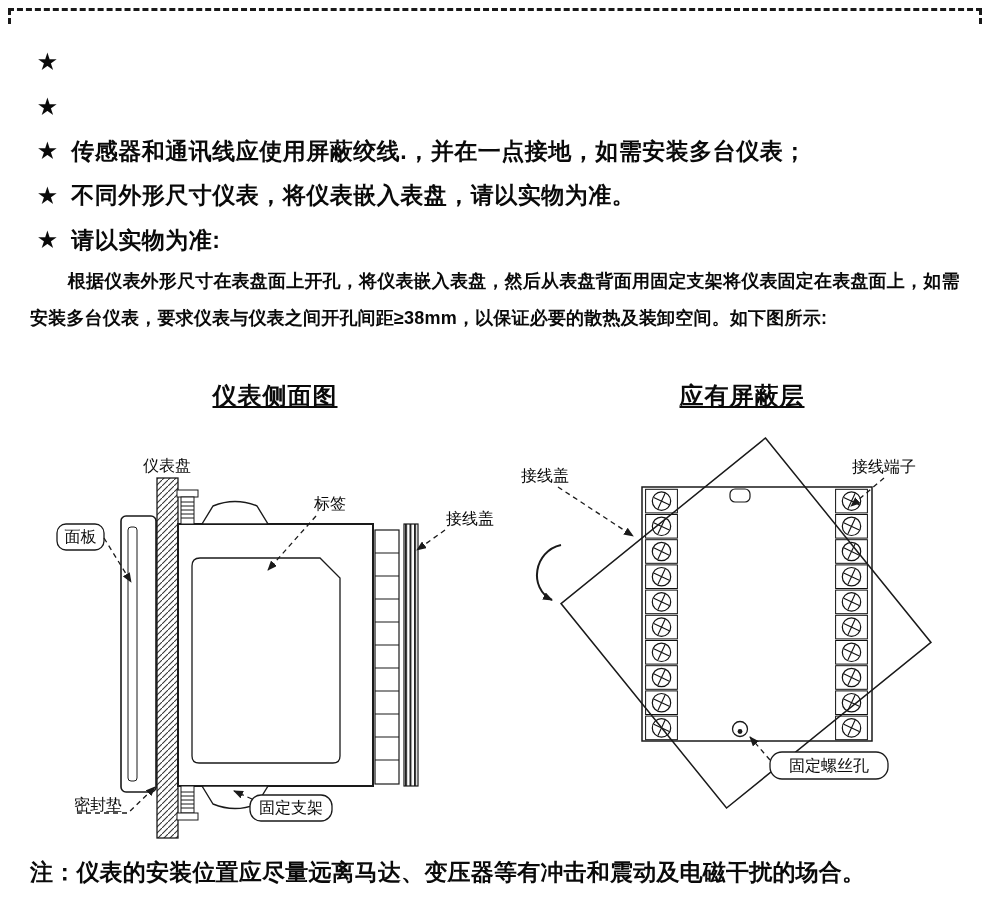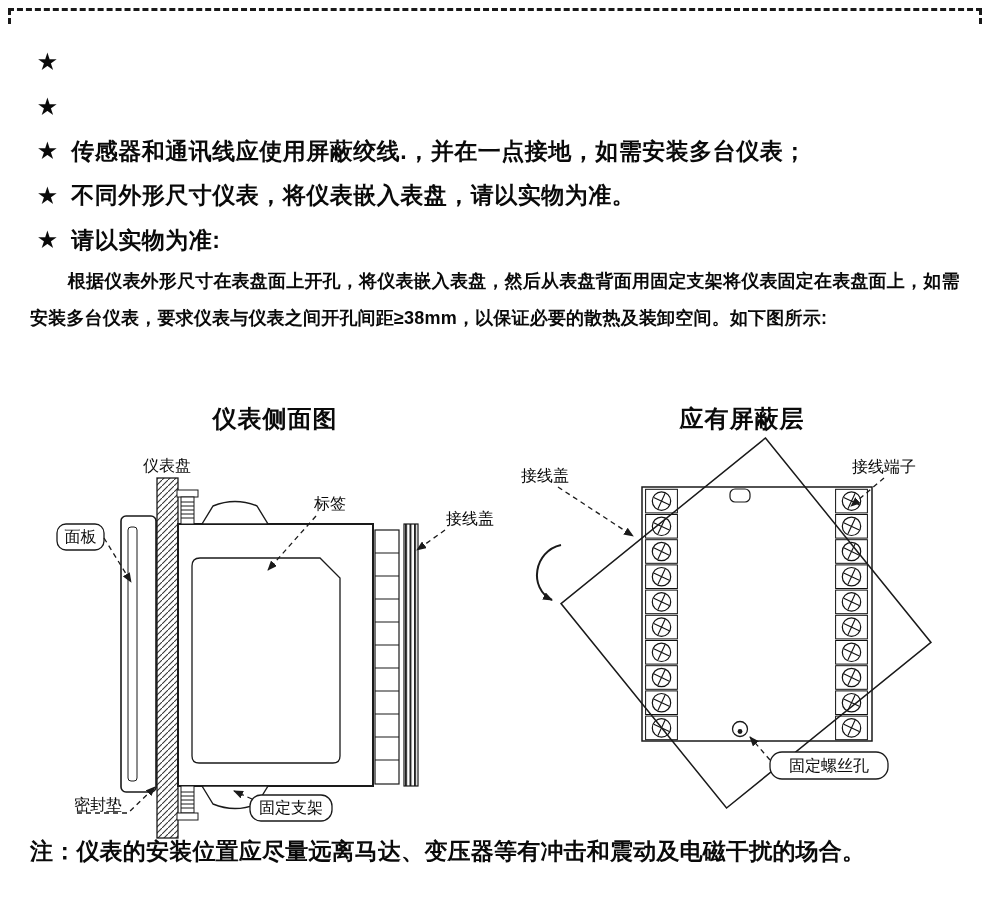--- a/index.html
+++ b/index.html
@@ -14,29 +14,29 @@
 
   .bullets { position:absolute; left:38px; top:40px; right:20px; }
   .bullet { display:flex; align-items:center; gap:14px; height:44.5px;
             font-size:23px; font-weight:bold; letter-spacing:0.5px; white-space:nowrap; }
   .bullet .star { font-size:21px; flex:0 0 auto; }
 
   .para { position:absolute; left:16px; top:263px; width:936px;
           font-size:18px; font-weight:bold; line-height:37px; text-indent:2.1em;
           letter-spacing:0.2px;margin-left:14px; }
 
-  .fig-title { position:absolute; top:403px; width:220px; text-align:center;
+  .fig-title { position:absolute; top:380px; width:220px; text-align:center;
                font-family:"Liberation Serif", serif; font-weight:bold;
-               font-size:24px; letter-spacing:1px; }
+               font-size:24px; letter-spacing:1px;text-decoration:underline; }
   .fig-title.side { left:165px; }
   .fig-title.back { left:632px; }
 
   .diagram { position:absolute; left:0; top:430px; }
 
-  .note { position:absolute; left:30px; top:836px; width:940px;
+  .note { position:absolute; left:30px; top:857px; width:940px;
           font-size:23px; font-weight:bold; letter-spacing:0.2px; white-space:nowrap; }
 
   .slabel { font-family:"Liberation Sans", sans-serif; font-size:16px; fill:#0a0a0a; }
   .lead  { fill:none; stroke:#1a1a1a; stroke-width:1.3; stroke-dasharray:5 4; marker-end:url(#arr); }
   .lbox  { fill:#ffffff; stroke:#1a1a1a; stroke-width:1.3; }
   .ln    { stroke:#1a1a1a; fill:none; }
 </style>
 </head>
 <body>
 

